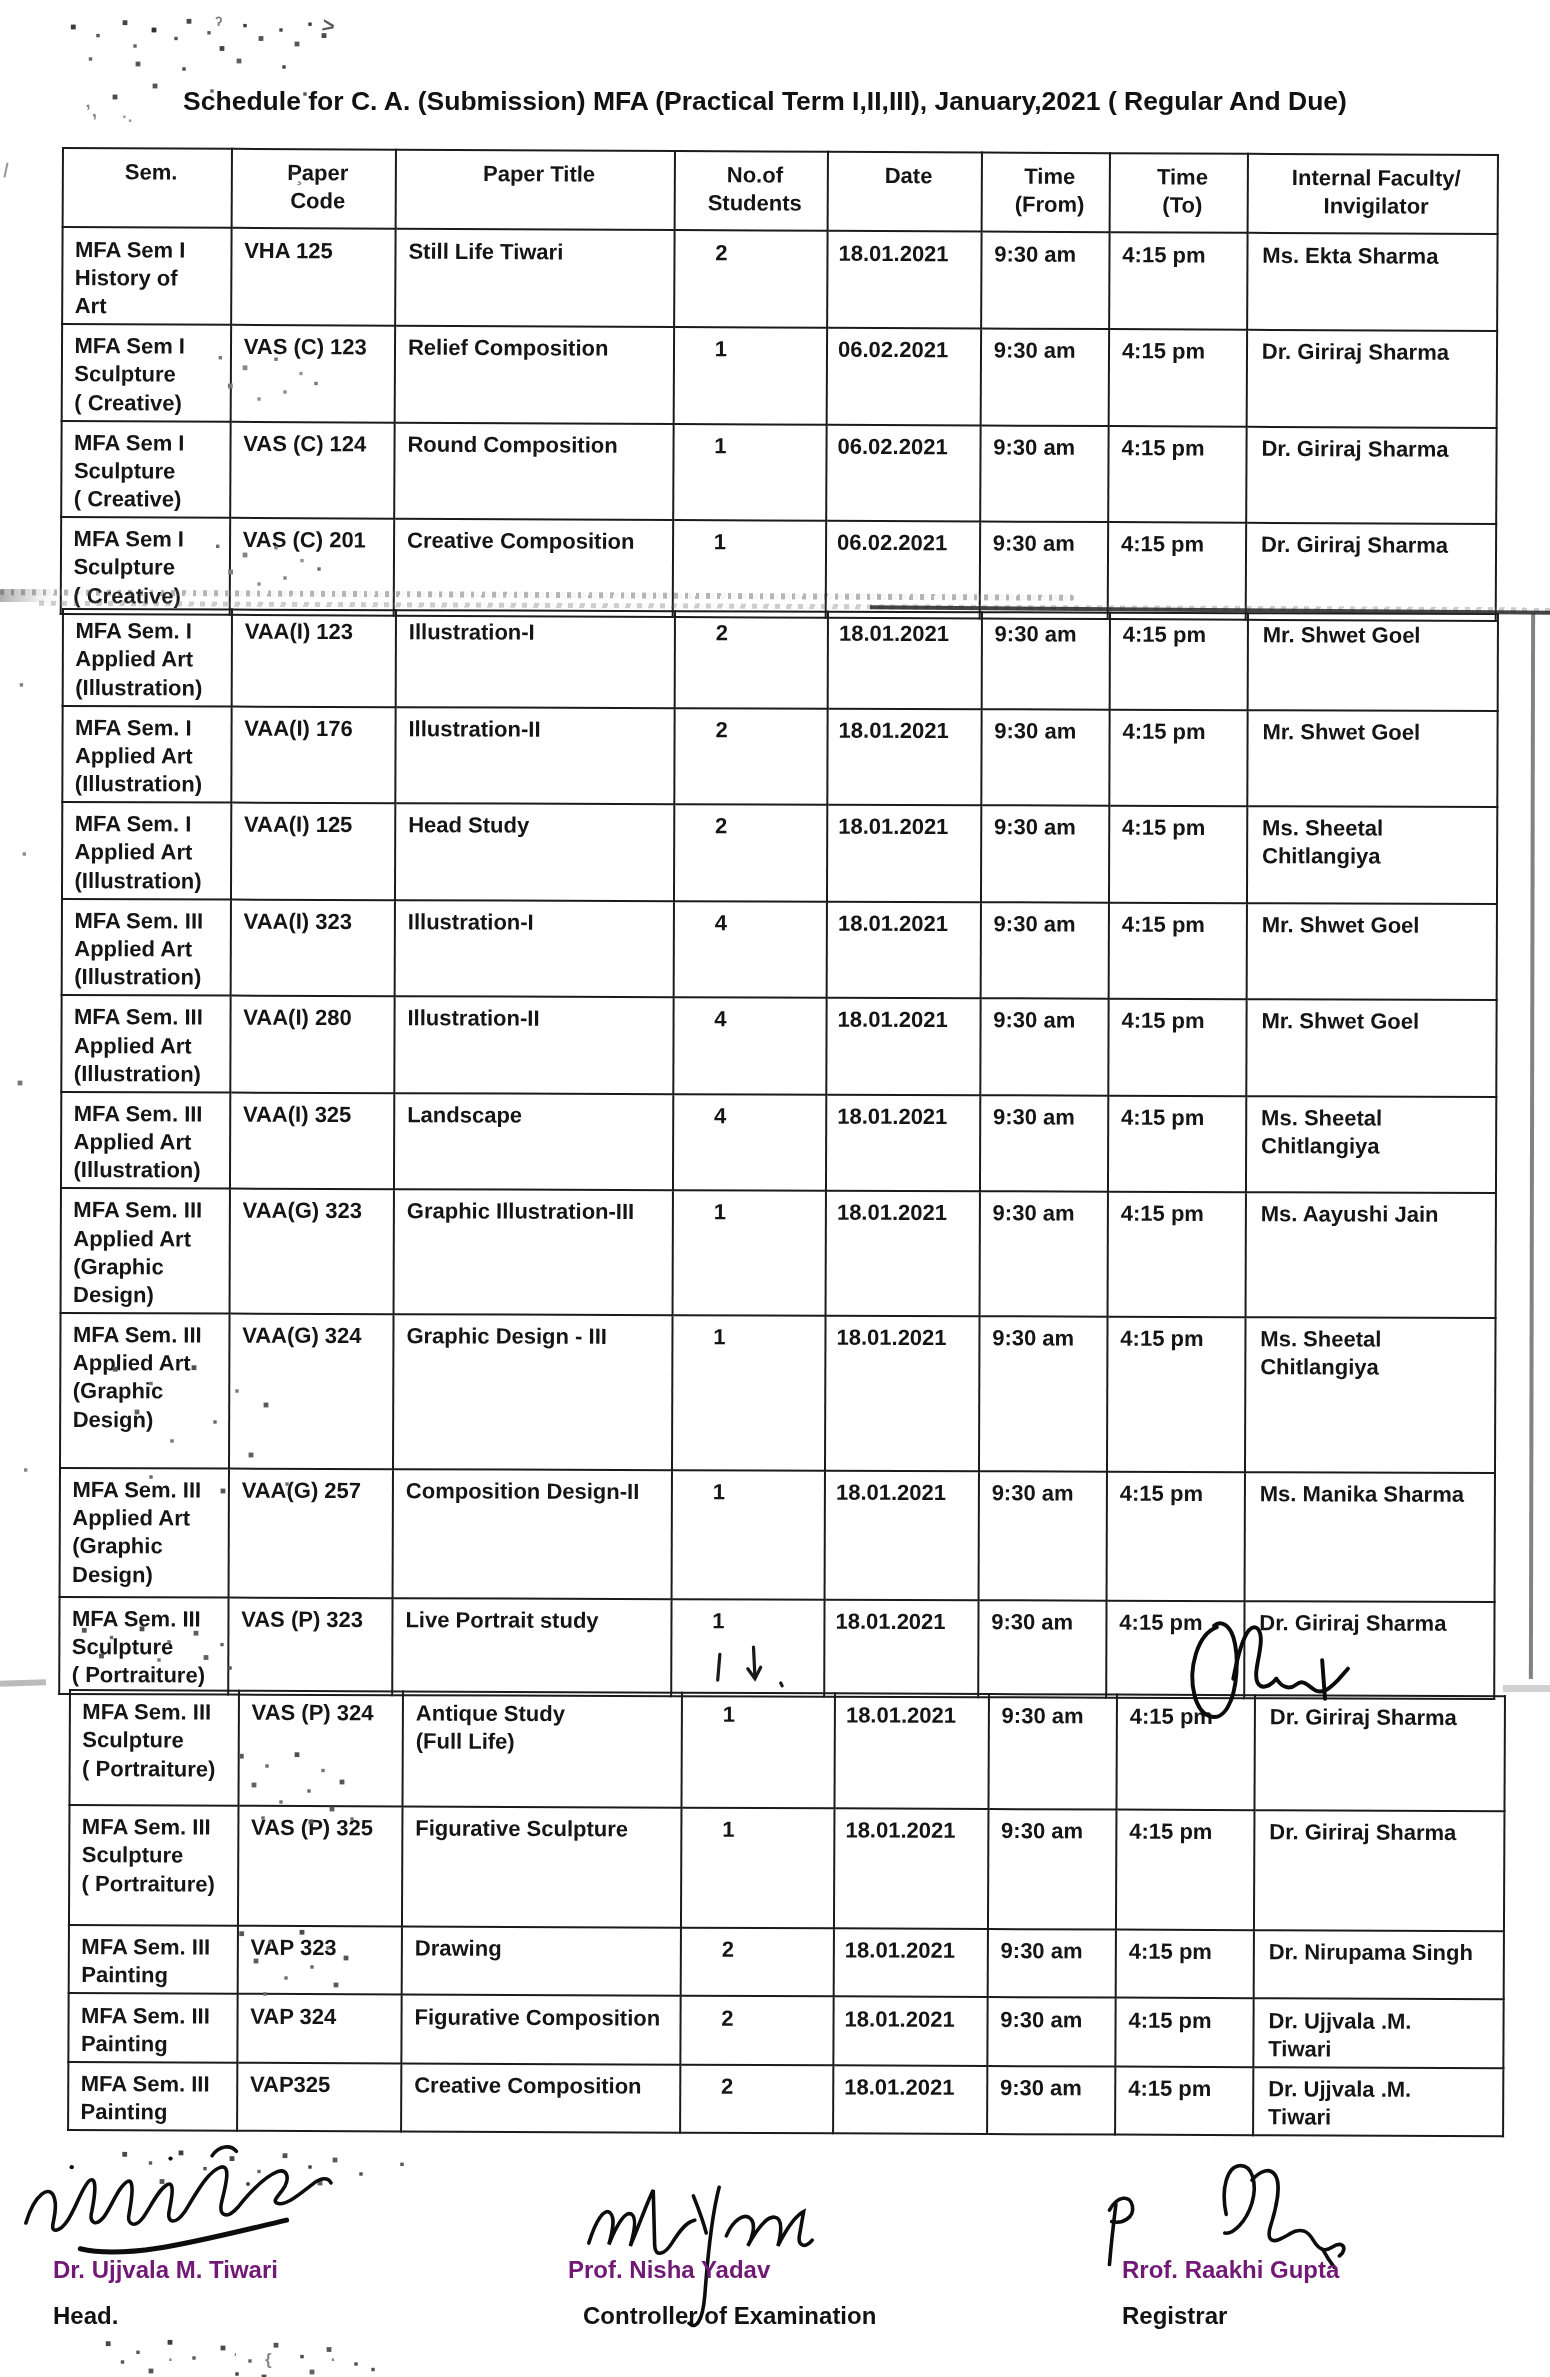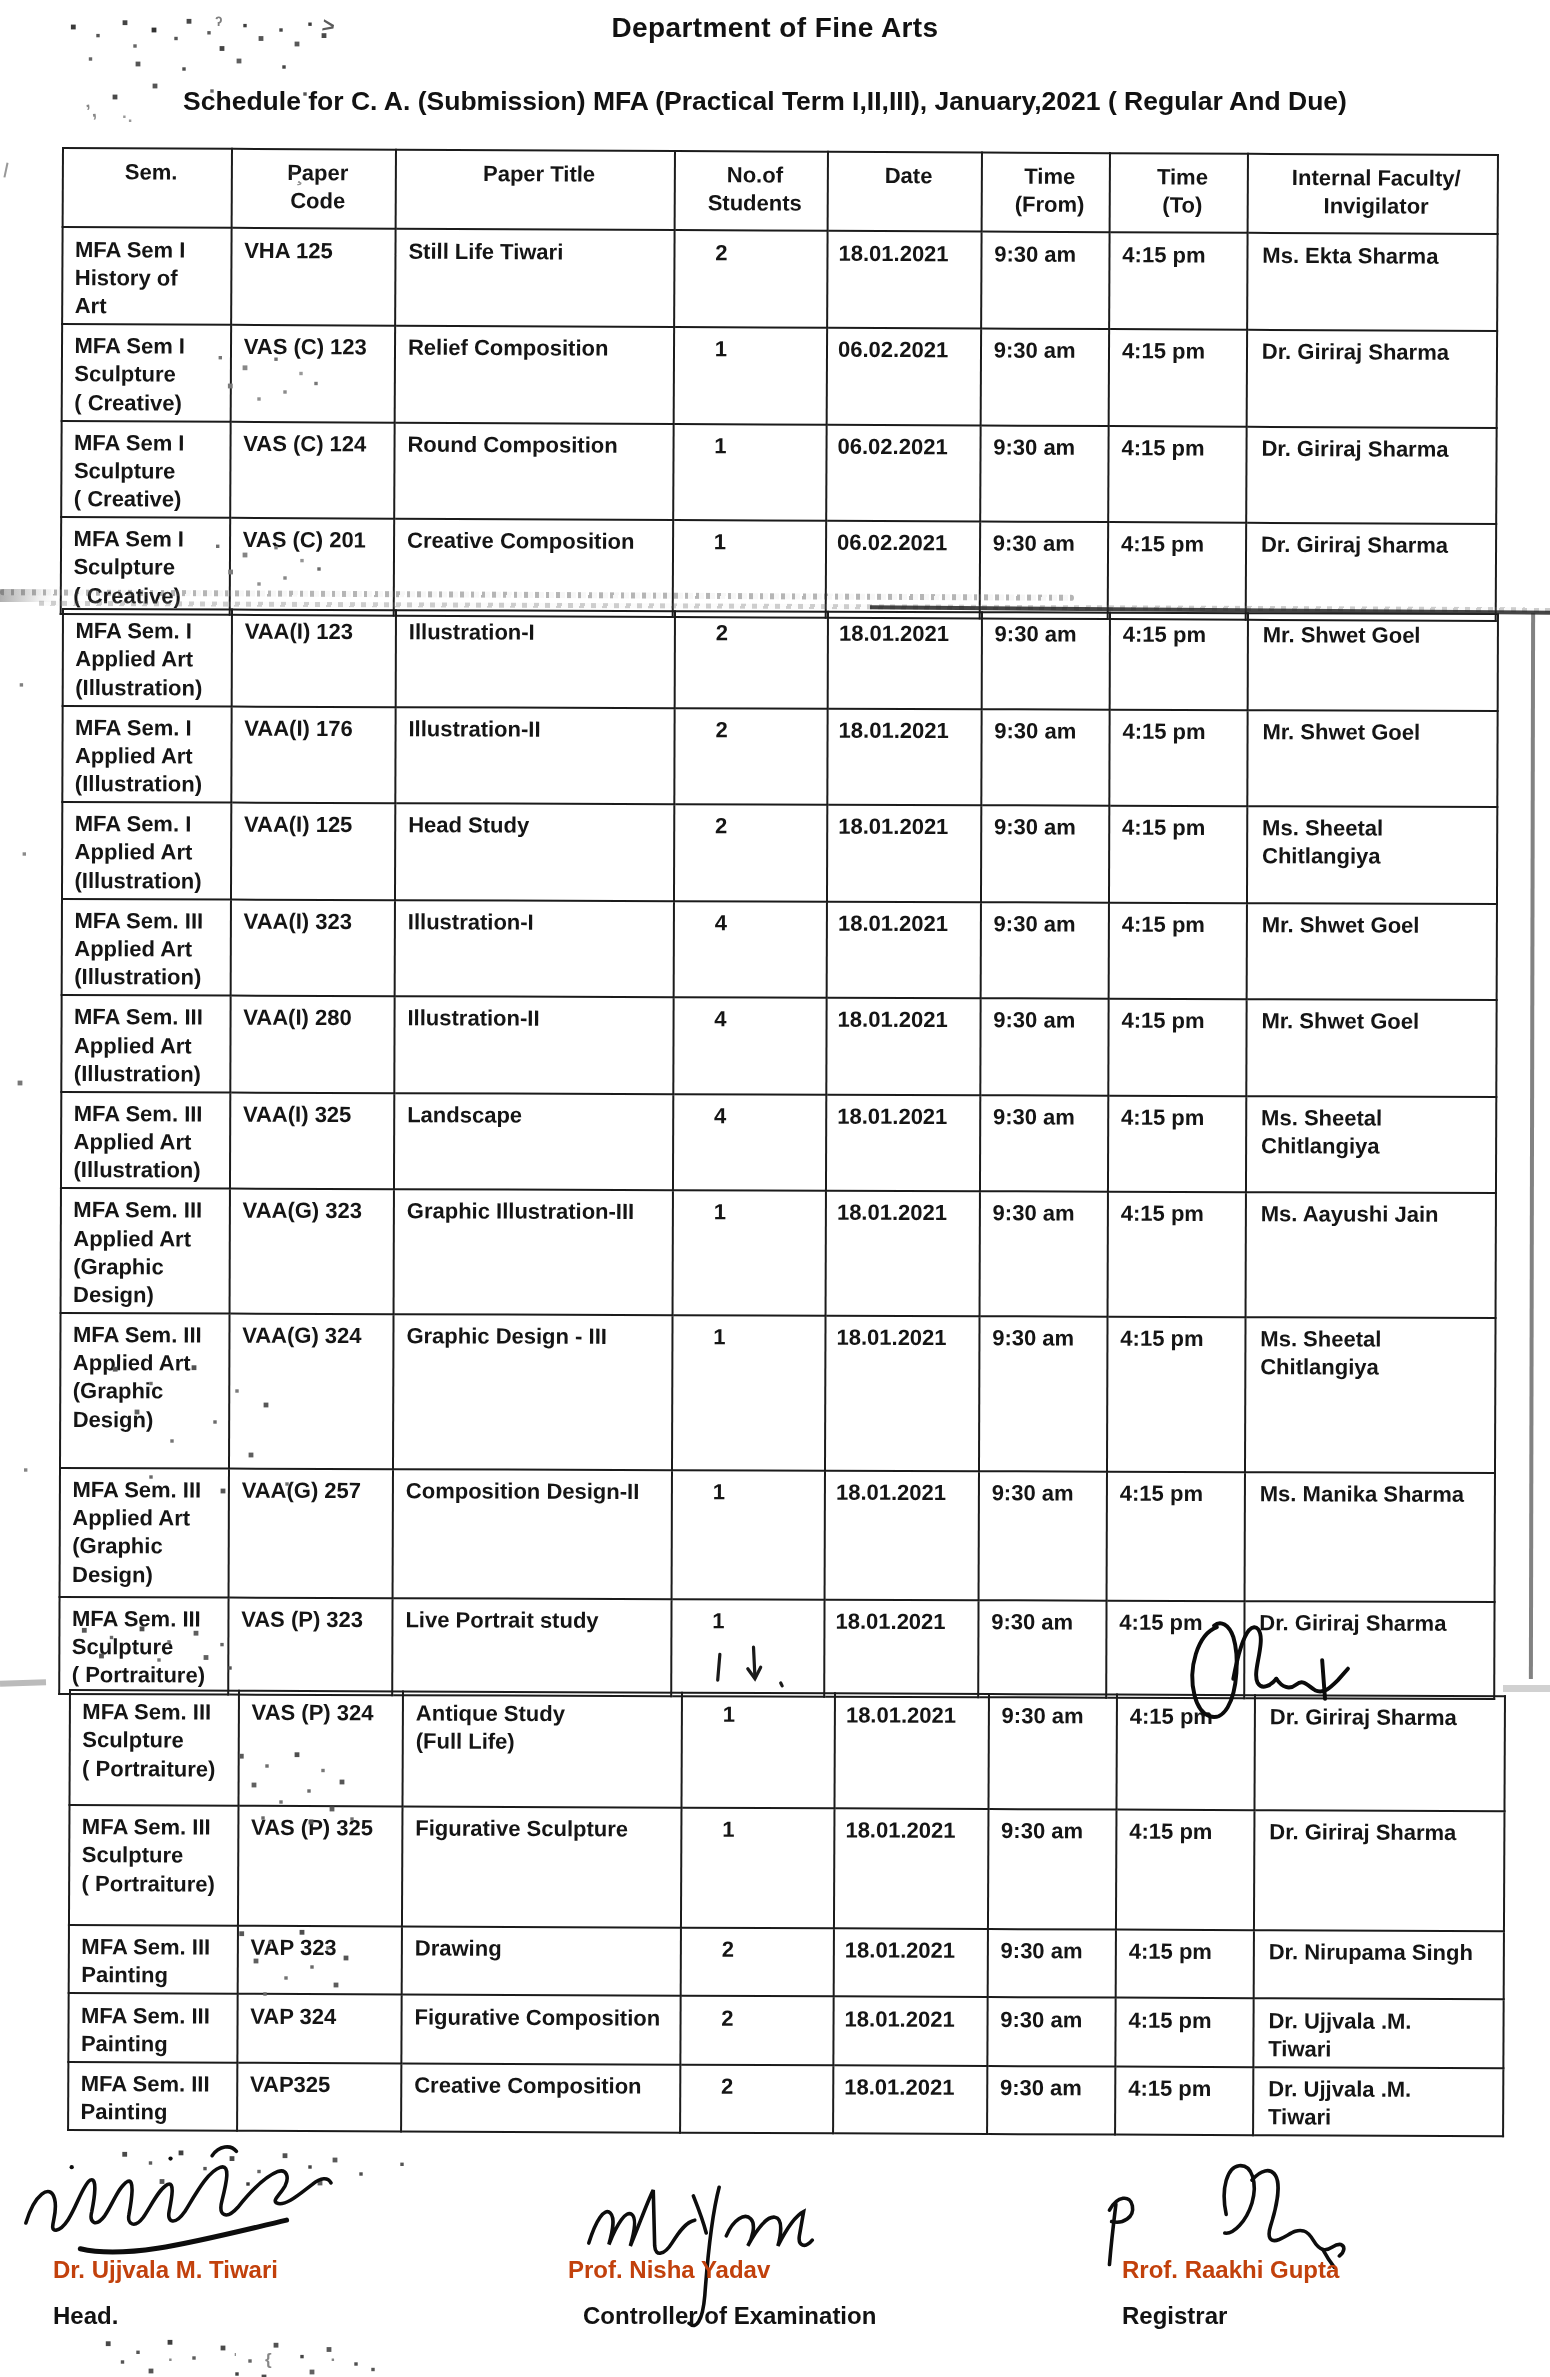--- a/index.html
+++ b/index.html
@@ -93,29 +93,28 @@
     20px 33px 0 1.4px #5f5f5f,76px 39px 0 0.7px #696969,110px 30px 0 1.4px #555,50px 50px 0 0.7px #727272,
     100px 57px 0 1.4px #5c5c5c,29px 66px 0 0.7px #676767;}
   #spk-gd{left:107px;top:1361px;box-shadow:
     7.2px 7.2px 0 1.4px #5b5b5b,43px 21.5px 0 0.7px #707070,86px 5.7px 0 1.4px #515151,129px 29px 0 0.7px #7a7a7a,
     29px 50px 0 1.4px #626262,107px 60px 0 0.7px #6b6b6b,158px 43px 0 1.4px #575757,64px 79px 0 0.7px #757575,
     143px 93px 0 1.4px #5e5e5e,43px 115px 0 0.7px #696969,115px 129px 0 1.4px #555,179px 122px 0 0.7px #717171;}
   #spk-margin{left:18.6px;top:681px;box-shadow:
     1.4px 2.9px 0 0.7px #808080,4.3px 172px 0 0.7px #8a8a8a,0 401px 0 1.4px #777,5.7px 788px 0 0.7px #858585;}
   .pencil{position:absolute;color:#555;font-weight:bold;pointer-events:none;}
   .sign-svg{position:absolute;left:0;top:0;pointer-events:none;}
-  .sig-name{position:absolute;font-size:24px;color:#c2410c;white-space:pre;}
+  .sig-name{position:absolute;font-size:24px;color:#701a75;white-space:pre;}
   .sig-role{position:absolute;font-size:24px;color:#121212;white-space:pre;}
 </style>
 </head>
 <body>
 
 <div class="page">
 
-  <div class="doc-title">Department of Fine Arts</div>
   <div class="doc-subtitle">Schedule for C. A. (Submission) MFA (Practical Term I,II,III), January,2021 ( Regular And Due)</div>
 
   <table class="sec" id="secA">
     <colgroup>
       <col style="width:169px">
         <col style="width:164px">
         <col style="width:278px">
         <col style="width:153px">
       <col style="width:154px">
         <col style="width:128px">

